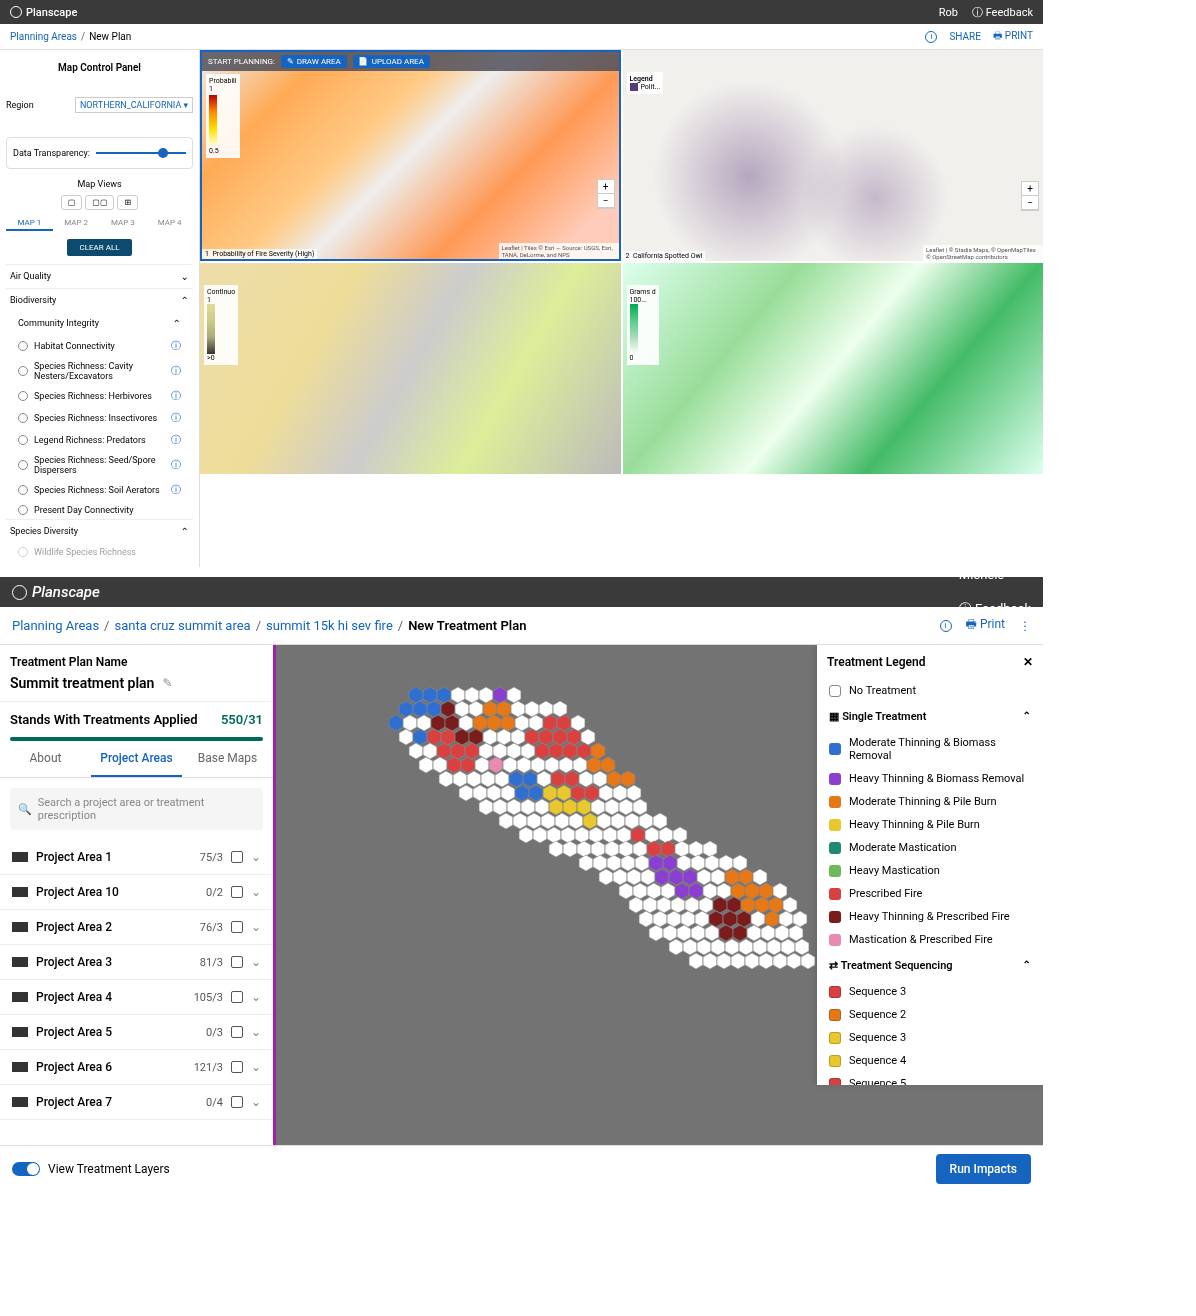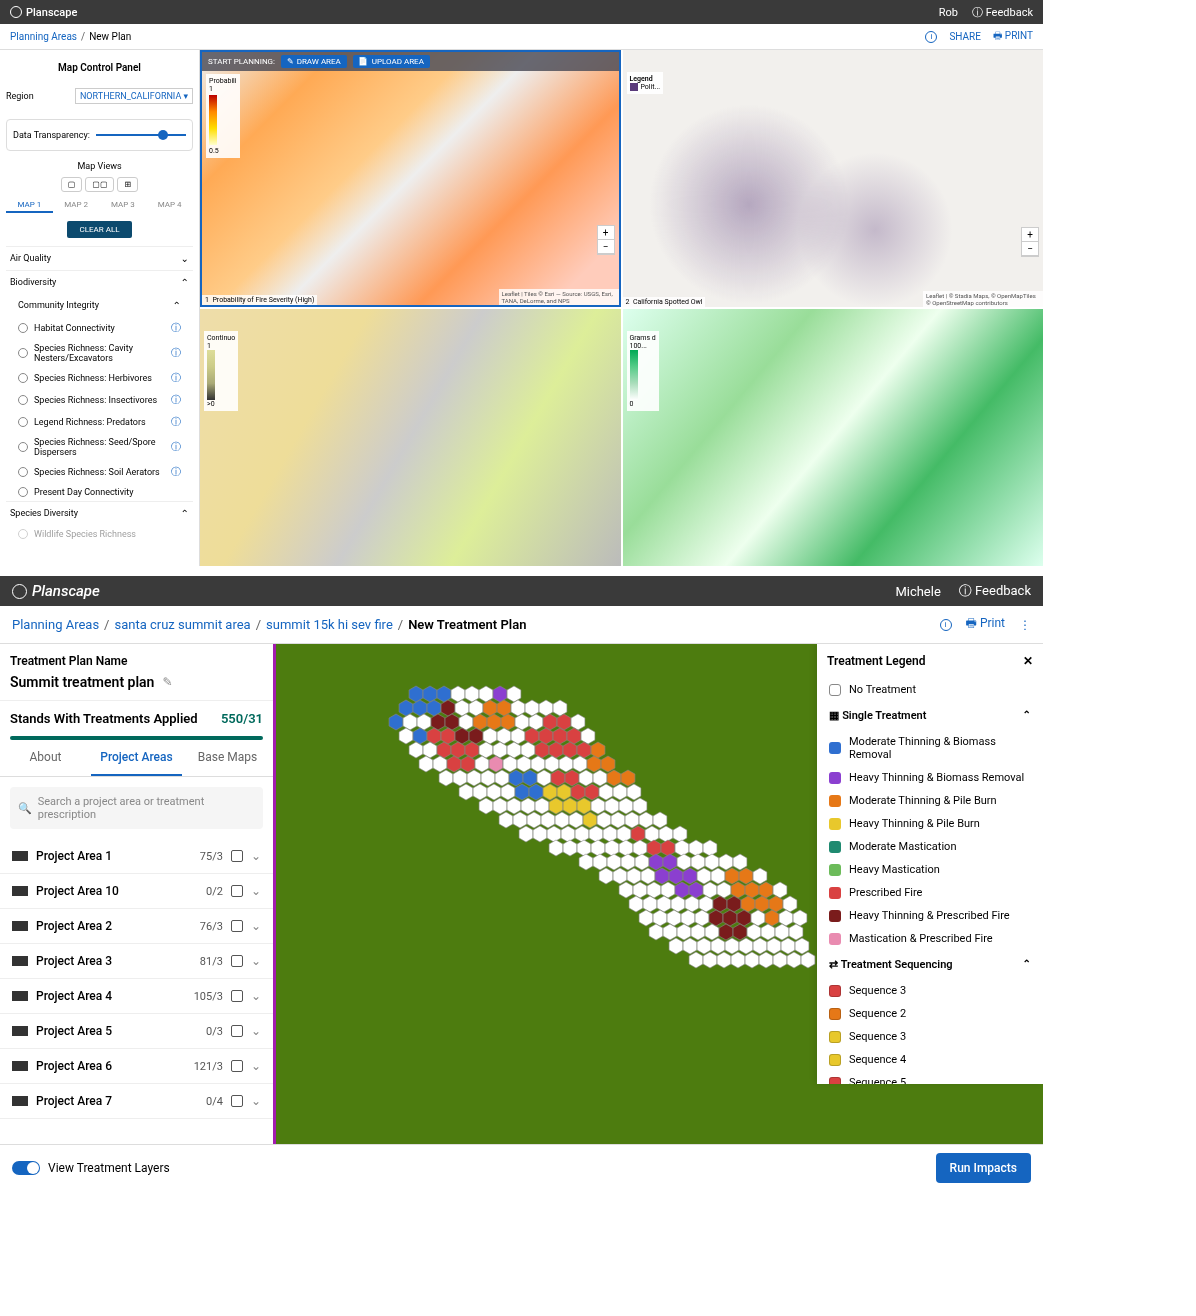--- a/index.html
+++ b/index.html
@@ -14,40 +14,40 @@
 .header1-right { margin-left: auto; display: flex; gap: 14px; align-items: center; }
 .breadcrumb1 { display: flex; align-items: center; padding: 4px 10px; font-size: 10px; border-bottom: 1px solid #ddd; }
 .breadcrumb1 a { color: #1565c0; text-decoration: none; }
 .breadcrumb1 .sep { margin: 0 4px; color: #666; }
 .breadcrumb1-actions { margin-left: auto; display: flex; gap: 12px; color: #1565c0; align-items: center; }
 .info-icon { width: 12px; height: 12px; border: 1px solid #1565c0; border-radius: 50%; display: inline-flex; align-items: center; justify-content: center; font-size: 8px; }
 
 .main1 { display: flex; }
 .sidebar1 { width: 200px; border-right: 1px solid #ddd; padding: 6px; font-size: 9px; }
 .sidebar1 h3 { text-align: center; font-size: 10px; font-weight: 600; margin: 6px 0; }
-.region-row { display: flex; justify-content: space-between; align-items: center; margin: 15px 0; }
+.region-row { display: flex; justify-content: space-between; align-items: center; margin: 24px 0; }
 .region-select { border: 1px solid #ccc; padding: 2px 4px; font-size: 9px; color: #1565c0; }
 .transparency-box { border: 1px solid #ddd; border-radius: 4px; padding: 10px 6px; margin: 10px 0; display: flex; align-items: center; gap: 6px; }
 .slider-track { flex: 1; height: 2px; background: #1565c0; position: relative; }
 .slider-thumb { position: absolute; right: 20%; top: -4px; width: 10px; height: 10px; background: #1565c0; border-radius: 50%; }
 .map-views-label { text-align: center; font-size: 9px; margin: 6px 0; }
 .view-toggles { display: flex; justify-content: center; gap: 3px; margin: 4px 0; }
 .view-toggle { border: 1px solid #ccc; border-radius: 3px; padding: 2px 6px; font-size: 8px; }
 .map-tabs { display: flex; font-size: 8px; color: #888; margin: 6px 0; }
 .map-tab { flex: 1; text-align: center; padding: 2px; }
 .map-tab.active { color: #1565c0; border-bottom: 2px solid #1565c0; }
 .clear-btn { display: block; margin: 8px auto; background: #0c4a6e; color: #fff; border: none; padding: 4px 12px; font-size: 8px; border-radius: 2px; }
 .cat-header { display: flex; justify-content: space-between; padding: 6px 4px; border-top: 1px solid #eee; font-size: 9px; cursor: pointer; }
 .sub-header { display: flex; justify-content: space-between; padding: 6px 12px; font-size: 9px; }
 .layer-item { display: flex; align-items: center; padding: 4px 12px; gap: 6px; font-size: 9px; }
 .layer-item .radio { width: 10px; height: 10px; border: 1.5px solid #888; border-radius: 50%; flex-shrink: 0; }
 .layer-item .label { flex: 1; }
 .layer-item .info { color: #1565c0; font-size: 10px; }
 
-.maps-grid { flex: 1; display: grid; grid-template-columns: 1fr 1fr; grid-template-rows: 1fr 1fr; gap: 2px; height: 516px; }
+.maps-grid { flex: 1; display: grid; grid-template-columns: 1fr 1fr; grid-template-rows: 1fr 1fr; gap: 2px; height: 424px; }
 .map-cell { position: relative; background: #ddd; overflow: hidden; }
 .map-cell.active { border: 2px solid #1565c0; }
 .map-toolbar { position: absolute; top: 0; left: 0; right: 0; background: rgba(80,80,90,0.85); display: flex; align-items: center; padding: 3px 6px; gap: 6px; font-size: 8px; color: #fff; }
 .toolbar-btn { background: #1565c0; color: #fff; padding: 2px 6px; border-radius: 2px; display: flex; align-items: center; gap: 3px; }
 .map-legend { position: absolute; top: 22px; left: 4px; background: rgba(255,255,255,0.9); padding: 3px; font-size: 7px; }
 .legend-grad { width: 8px; height: 50px; background: linear-gradient(to bottom, #b00, #f80, #fd0, #ffc); margin: 2px 0; }
 .legend-purple { width: 8px; height: 8px; background: #5a3a7a; }
 .legend-yellow { width: 8px; height: 50px; background: linear-gradient(to bottom, #dd9, #cc8, #aa7, #333); }
 .legend-green { width: 8px; height: 50px; background: linear-gradient(to bottom, #0a5, #5c8, #adb, #fff); }
 .zoom-ctrl { position: absolute; right: 4px; bottom: 50px; background: #fff; border: 1px solid #ccc; font-size: 10px; }
@@ -58,21 +58,21 @@
 .map-bg2 { background: #f2f0ed; position: relative; }
 .map-bg2::before { content:''; position:absolute; inset:0; background: radial-gradient(circle at 30% 60%, rgba(90,58,122,0.4) 0%, transparent 30%), radial-gradient(circle at 60% 70%, rgba(90,58,122,0.3) 0%, transparent 25%); }
 .map-bg3 { background: linear-gradient(120deg, #eda 0%, #ed9 30%, #ccc 50%, #de9 70%, #bbb 100%); }
 .map-bg4 { background: linear-gradient(130deg, #dfe 0%, #9d9 30%, #efe 50%, #4b6 70%, #dfe 100%); }
 
 
 .bottom-app { width: 1043px; margin-top: 10px; }
 .header2 { background: #3a3a3a; color: #fff; height: 30px; display: flex; align-items: center; padding: 0 12px; font-size: 13px; }
 .logo2 { display: flex; align-items: center; gap: 5px; font-weight: 500; font-size: 15px; font-style: italic; }
 .logo2-icon { width: 15px; height: 15px; border: 1.5px solid #fff; border-radius: 50%; }
-.header2-right { margin-left: auto; display: flex; gap: 18px; align-items: center; }
+.header2-right { margin-left: auto; display: flex; gap: 18px; align-items: flex-start; flex-direction: column; }
 .breadcrumb2 { display: flex; align-items: center; padding: 8px 12px; font-size: 13px; border-bottom: 1px solid #ddd; }
 .breadcrumb2 a { color: #1565c0; text-decoration: none; }
 .breadcrumb2 .sep { margin: 0 5px; color: #666; }
 .breadcrumb2-actions { margin-left: auto; display: flex; gap: 14px; color: #1565c0; align-items: center; font-size: 12px; }
 
 .main2 { display: flex; height: 500px; position: relative; }
 .sidebar2 { width: 276px; border-right: 3px solid #a21caf; font-size: 12px; overflow: hidden; }
 .plan-name-section { padding: 10px; border-bottom: 1px solid #eee; }
 .plan-name-label { font-size: 12px; font-weight: 600; margin-bottom: 6px; }
 .plan-name-row { display: flex; align-items: center; gap: 8px; }
@@ -84,21 +84,21 @@
 .tab2 { flex: 1; text-align: center; padding: 10px 4px; font-size: 12px; color: #666; cursor: pointer; }
 .tab2.active { color: #1565c0; border-bottom: 2px solid #1565c0; font-weight: 500; }
 .search-box { margin: 10px; padding: 8px; background: #f5f5f5; border-radius: 4px; display: flex; align-items: center; gap: 6px; font-size: 11px; color: #888; }
 .pa-item { display: flex; align-items: center; padding: 10px 12px; border-bottom: 1px solid #eee; gap: 8px; font-size: 12px; }
 .pa-icon { width: 16px; height: 10px; background: #333; }
 .pa-name { flex: 1; font-weight: 500; }
 .pa-count { color: #555; font-size: 11px; }
 .pa-hex { width: 12px; height: 12px; border: 1.5px solid #555; border-radius: 2px; transform: rotate(0deg); }
 .pa-chev { color: #888; }
 
-.map2 { flex: 1; background: #4d7c0f; position: relative; overflow: hidden; }
+.map2 { flex: 1; background: #737373; position: relative; overflow: hidden; }
 .hex-area { position: absolute; top: 30px; left: 80px; width: 520px; height: 400px; }
 .hex-svg { width: 100%; height: 100%; }
 
 .legend-panel { position: absolute; right: 0; top: 0; width: 226px; background: #fff; font-size: 11px; box-shadow: -2px 0 6px rgba(0,0,0,0.1); max-height: 440px; overflow-y: auto; }
 .legend-header { display: flex; justify-content: space-between; padding: 10px; font-weight: 600; font-size: 12px; }
 .legend-item2 { display: flex; align-items: center; padding: 5px 12px; gap: 8px; }
 .legend-dot { width: 12px; height: 12px; border-radius: 3px; flex-shrink: 0; }
 .legend-section { display: flex; justify-content: space-between; padding: 8px 12px; font-weight: 600; font-size: 11px; }
 
 .bottom-bar { display: flex; align-items: center; padding: 8px 12px; border-top: 1px solid #ddd; font-size: 12px; }

